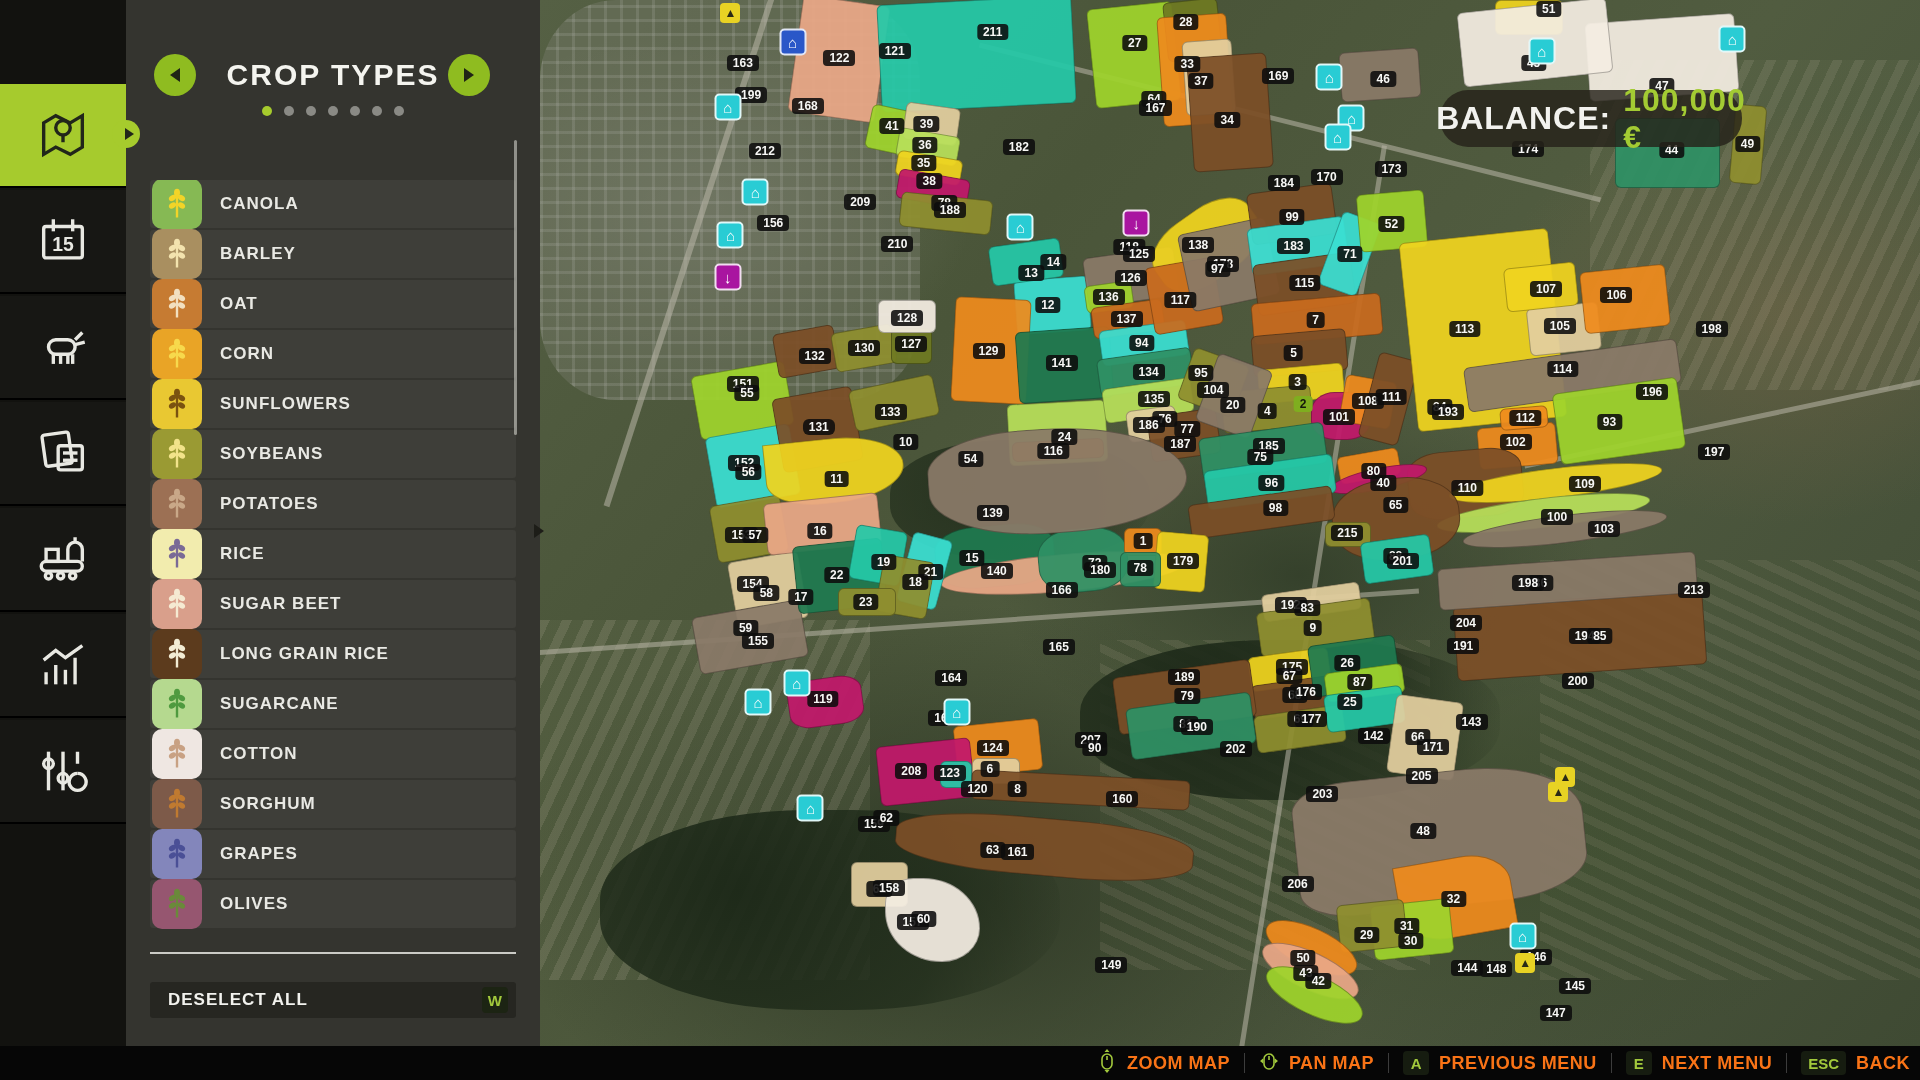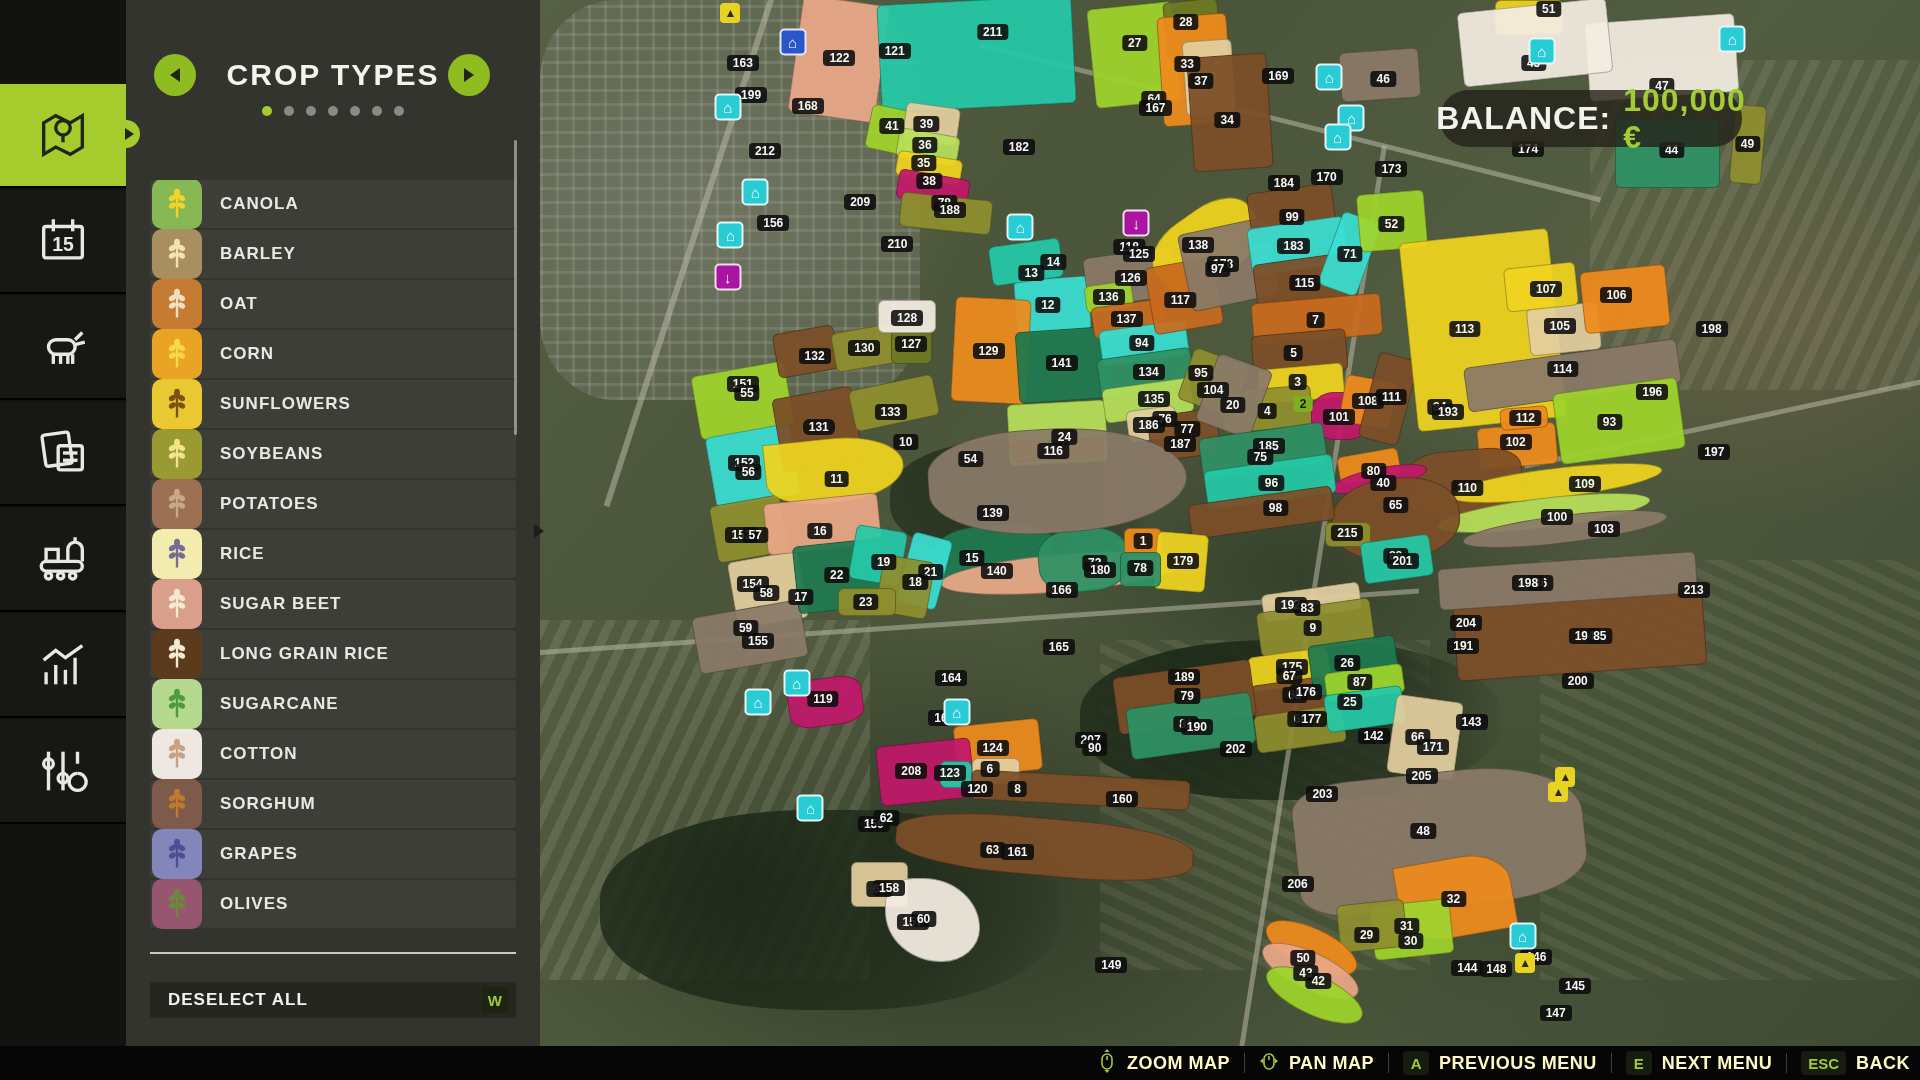--- a/index.html
+++ b/index.html
@@ -89,21 +89,21 @@
   
   #balance{position:absolute;left:1440px;top:90px;width:302px;height:57px;background:rgba(38,34,26,.82);
         border-radius:28px;display:flex;align-items:center;justify-content:center;gap:12px;z-index:20;}
   #balance-label{color:#f2f2ee;font-size:32px;font-weight:bold;letter-spacing:1px;}
   #balance-value{font-size:32px;font-weight:bold;letter-spacing:1px;}
 
   
   #bottombar{position:absolute;left:0;bottom:0;width:1920px;height:34px;background:#060606;z-index:50;
         display:flex;align-items:center;justify-content:flex-end;padding-right:10px;gap:14px;}
   .bb-item{display:flex;align-items:center;gap:10px;}
-  .bb-label{color:#fef9c3;font-size:18px;font-weight:bold;letter-spacing:.5px;}
+  .bb-label{color:#f97316;font-size:18px;font-weight:bold;letter-spacing:.5px;}
   .bb-divider{width:1px;height:20px;background:#3c3c3c;}
   .bb-key{min-width:26px;height:24px;padding:0 7px;border-radius:4px;background:#161c10;color:#a2c93c;
         font-size:15px;font-weight:bold;display:flex;align-items:center;justify-content:center;}
   .bb-item svg{width:20px;height:26px;}
 </style>
 </head>
 <body>
 
 <div id="stage">
 

